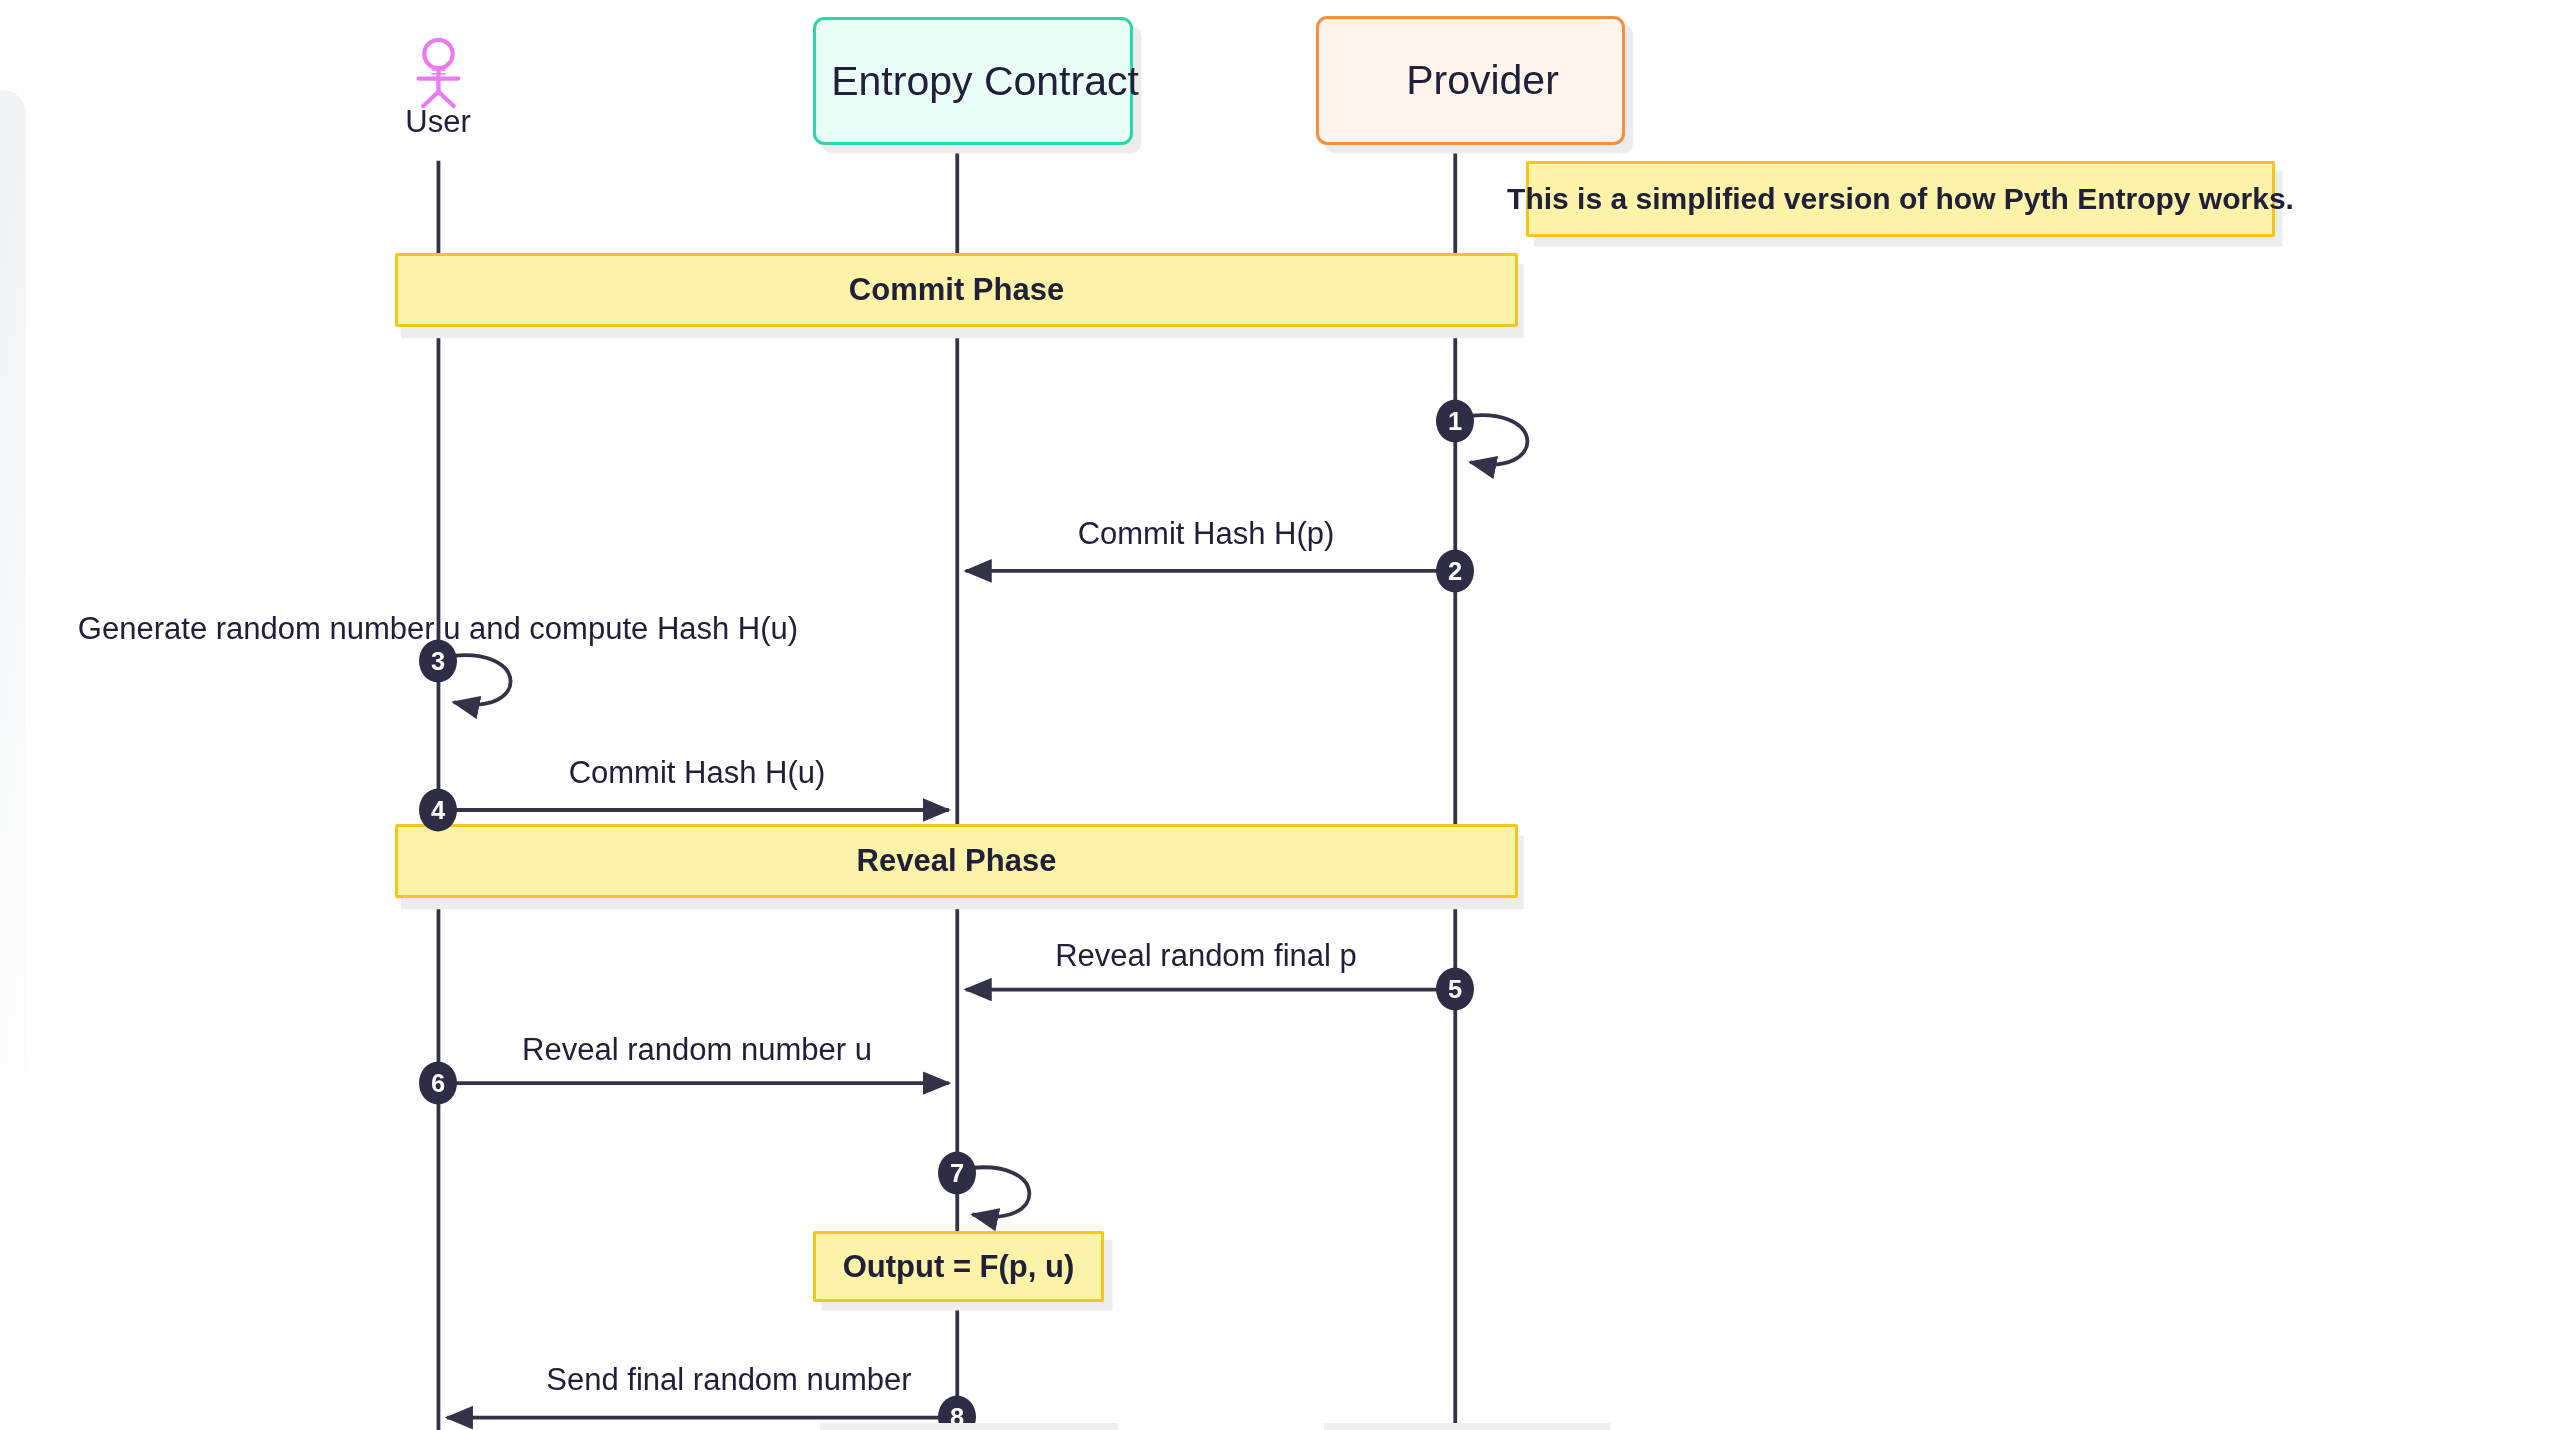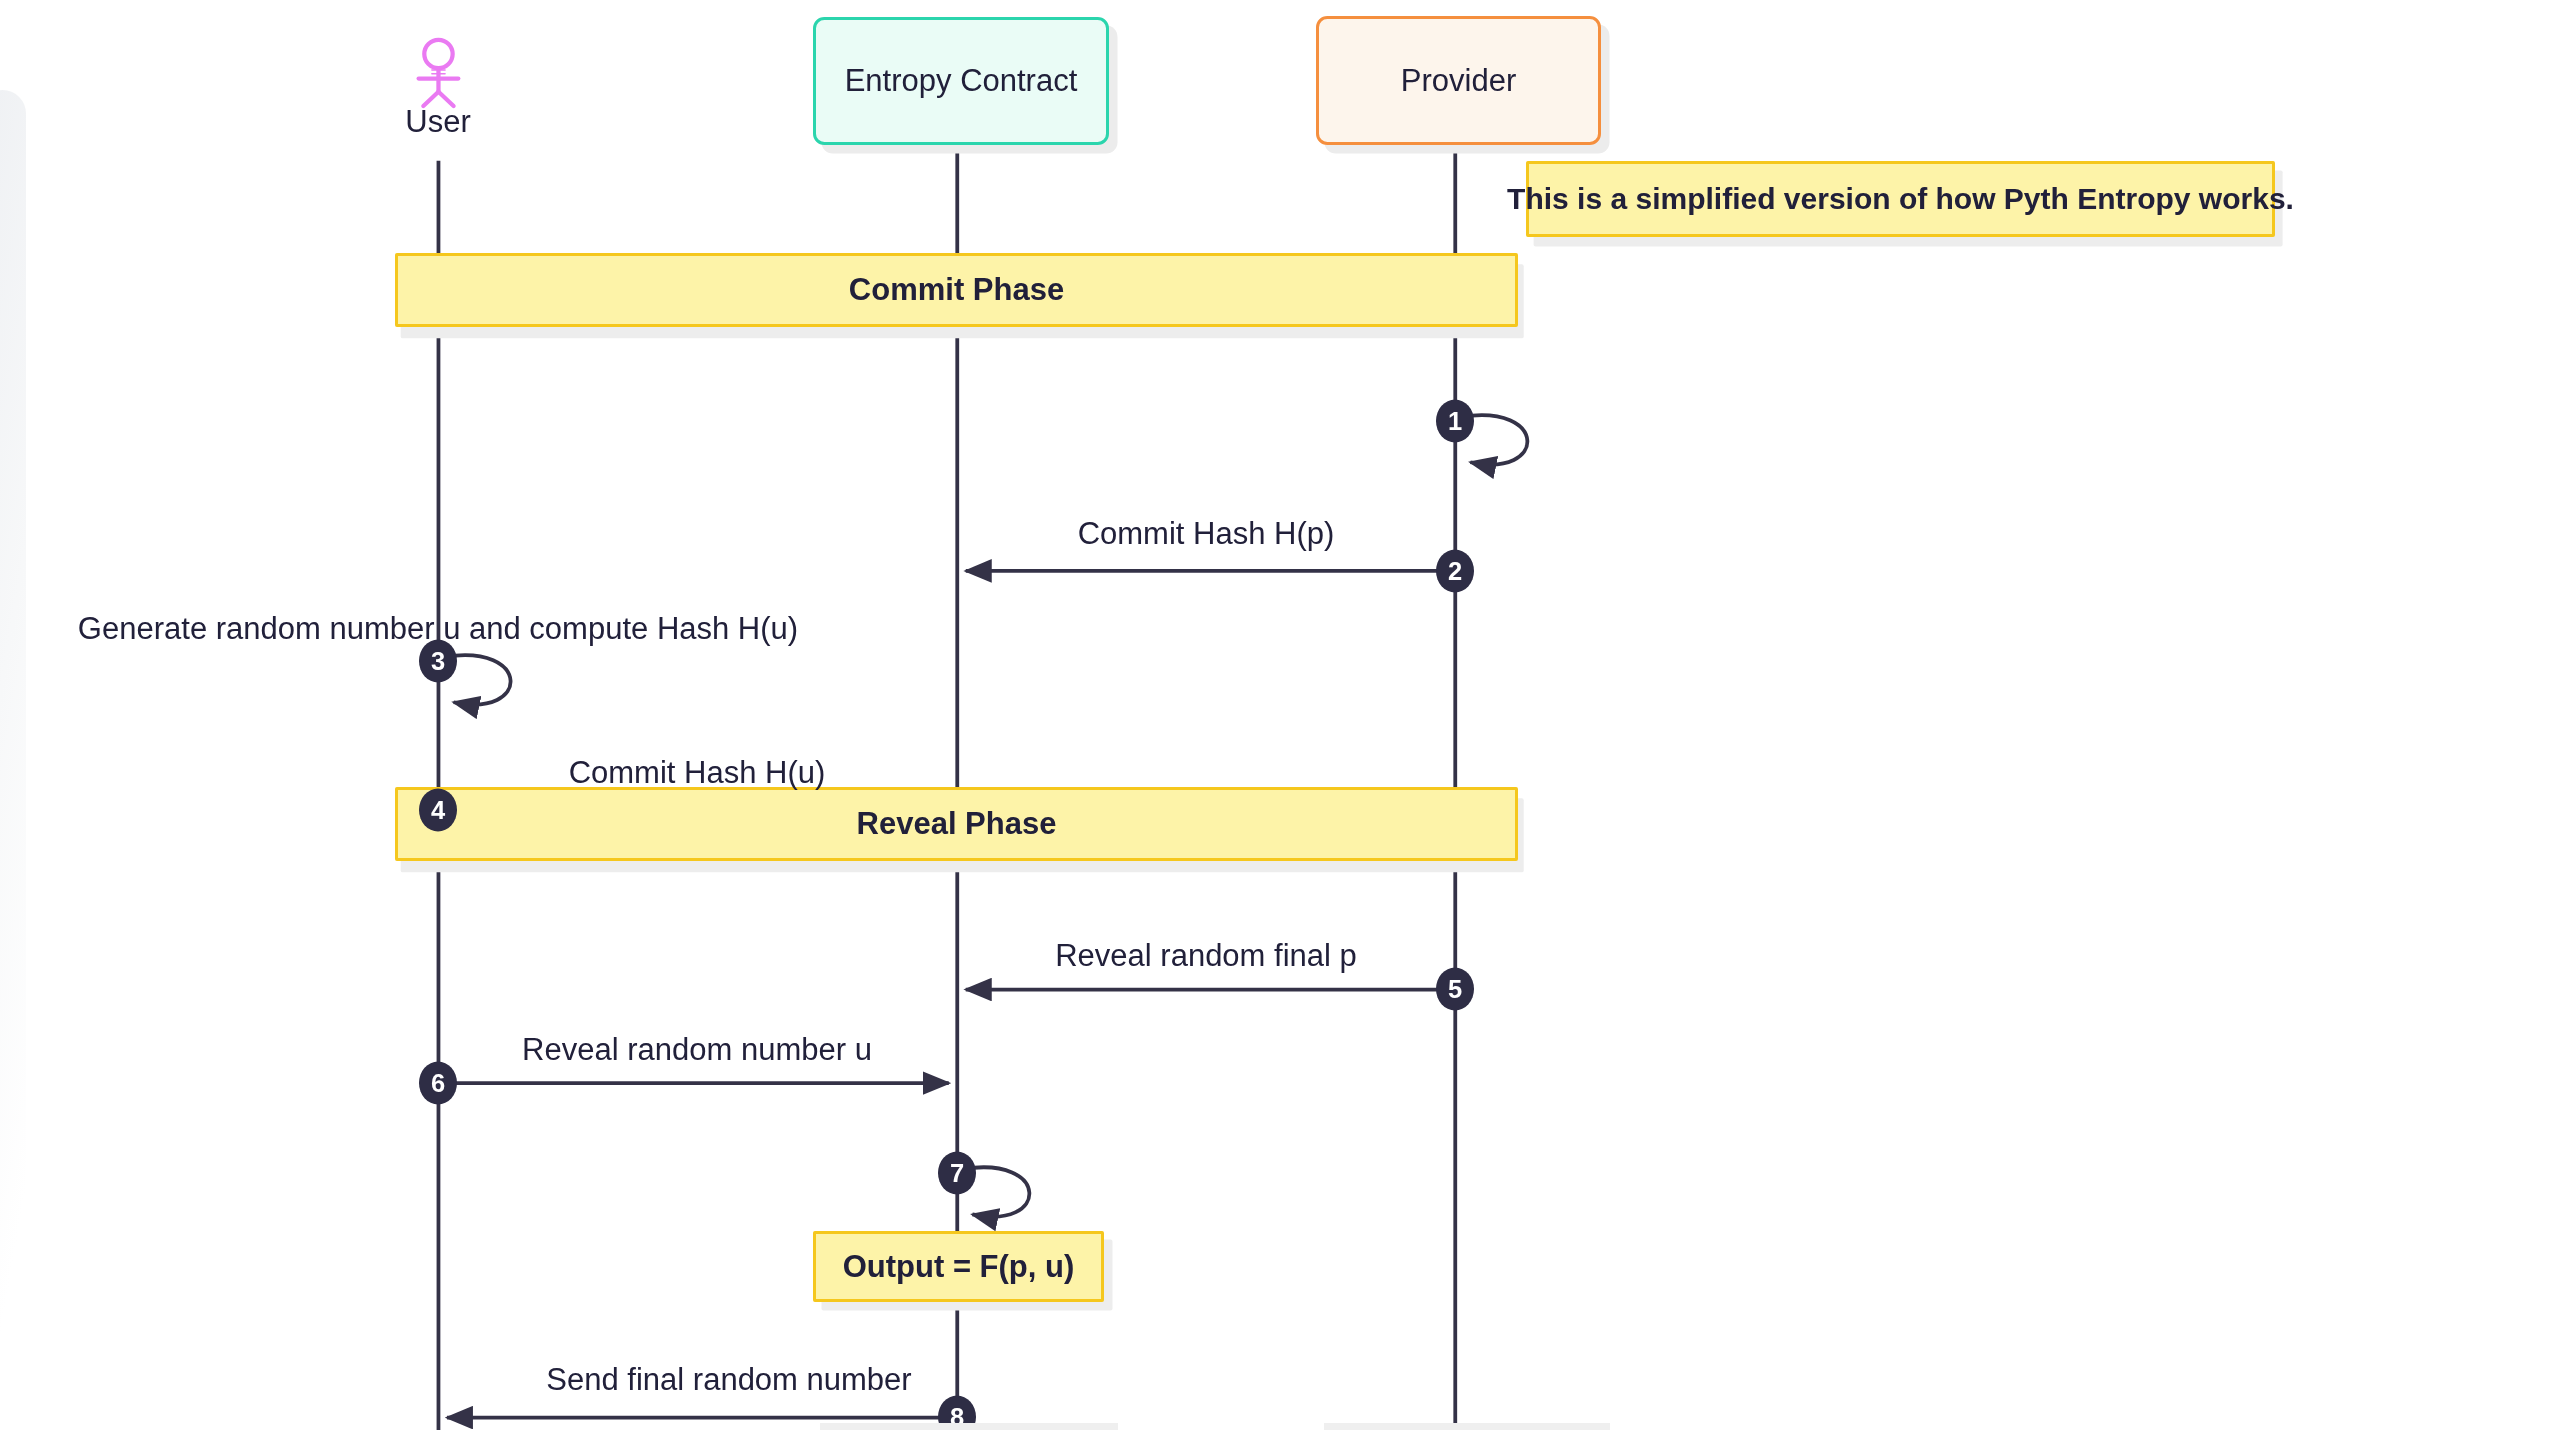--- a/index.html
+++ b/index.html
@@ -17,22 +17,23 @@
     position: absolute;
     left: -21px; top: 90px;
     width: 47px; height: 1341px;
     border-radius: 24.6px;
     background: linear-gradient(100deg, #eef0f3 0%, #f7f8f9 45%, #ffffff 85%);
   }
   .actor-box {
     position: absolute;
     display: flex; align-items: center; justify-content: center;
     border-radius: 11.3px;
-    font-size: 31px;
+    font-size: 41px;
     white-space: nowrap;
+    padding-left: 24px;
   }
   .actor-box.contract {
     left: 813px; top: 17px; width: 290px; height: 122px;
     background: #eafcf6; border: 3.8px solid #2bd5ad;
     box-shadow: 8.5px 8.5px 0 0 #ececec;
   }
   .actor-box.provider {
     left: 1316px; top: 16px; width: 279px; height: 123px;
     background: #fdf5ec; border: 3.8px solid #f58f3e;
     box-shadow: 8.5px 8.5px 0 0 #ececec;
@@ -54,21 +55,21 @@
   .phase-banner {
     position: absolute;
     left: 395px; width: 1123px; height: 74px;
     background: #fdf3a8; border: 3.8px solid #f5c71d;
     box-shadow: 5.7px 11.3px 0 0 #ededed;
     display: flex; align-items: center; justify-content: center;
     font-size: 31px; font-weight: 700;
     box-sizing: border-box; border-radius: 1.9px;
   }
   .phase-banner.commit { top: 253px; }
-  .phase-banner.reveal { top: 787px; }
+  .phase-banner.reveal { top: 824px; }
   .msg {
     position: absolute;
     transform: translateX(-50%);
     font-size: 31px; white-space: nowrap;
     line-height: 38px;
   }
   .badge {
     position: absolute;
     width: 38px; height: 43px;
     transform: translate(-50%, -50%);

